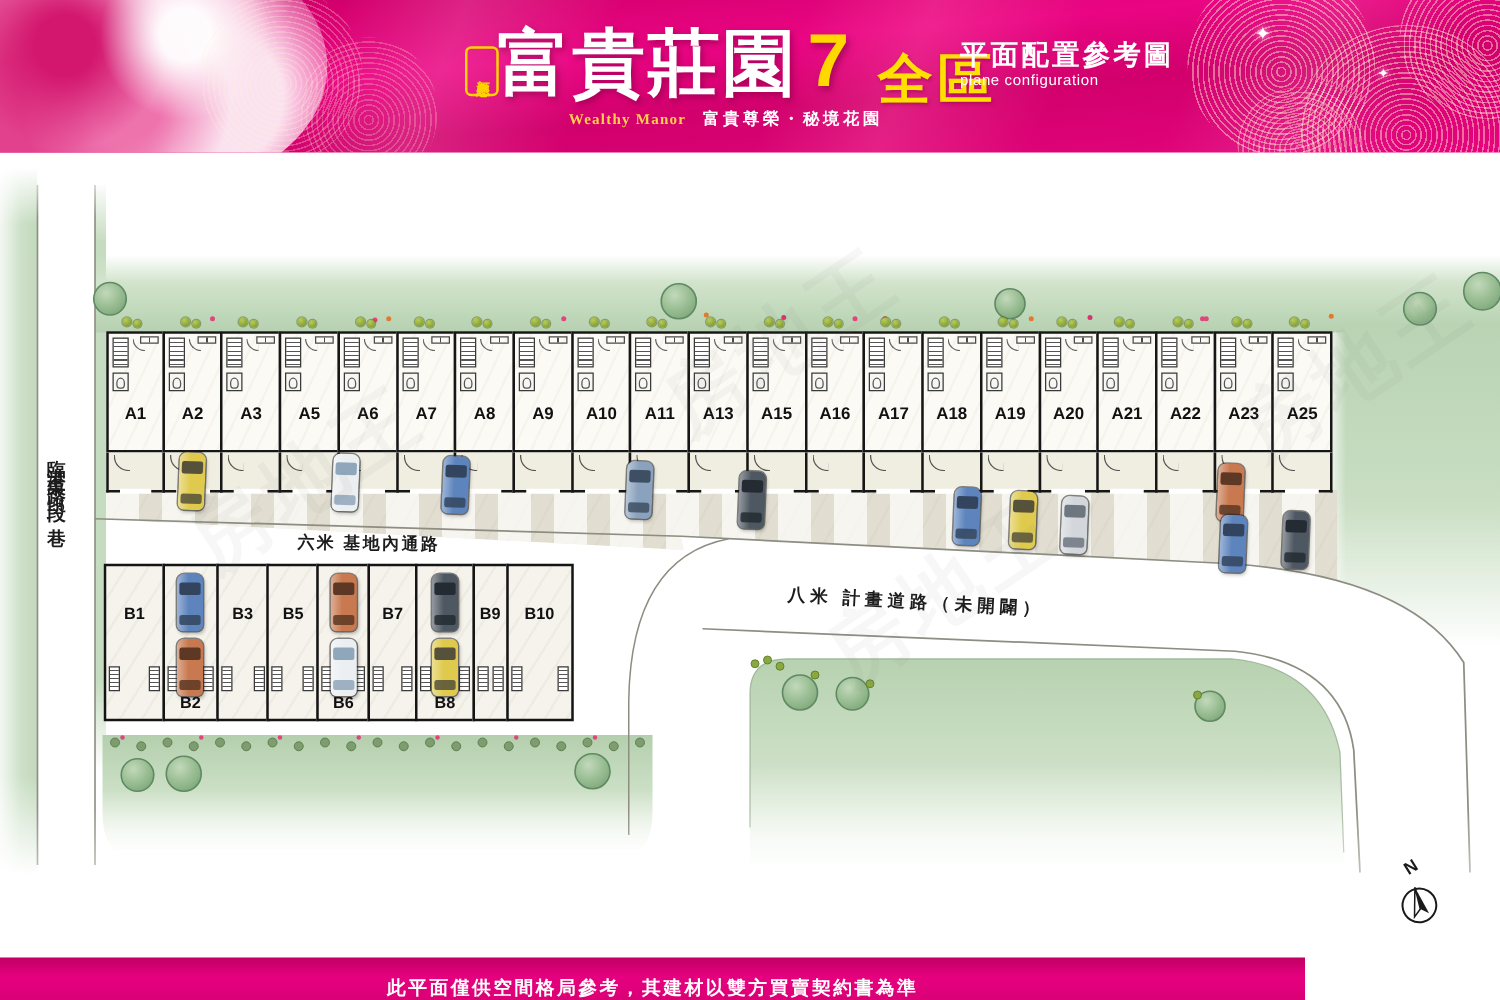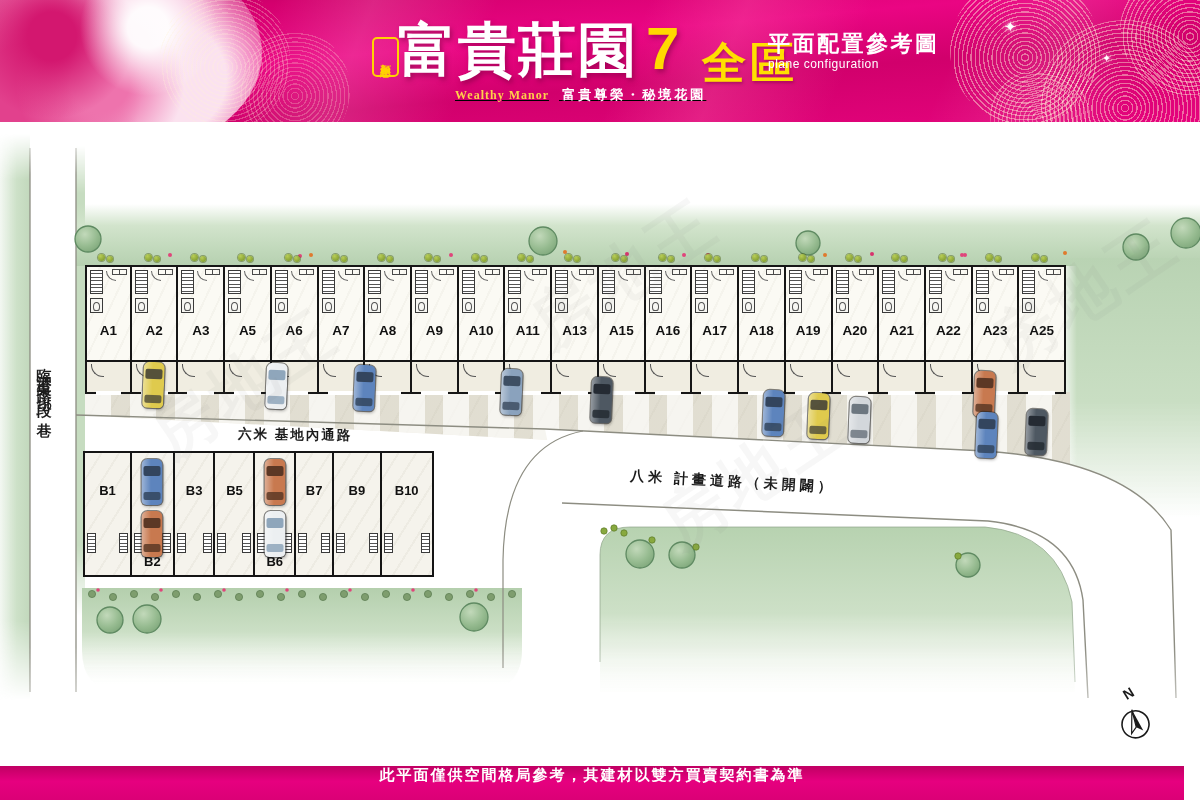--- a/index.html
+++ b/index.html
@@ -30,34 +30,34 @@
                rgba(255,241,214,.6) 3px 4.2px);}
   .sparkle{position:absolute;color:#fff;font-size:15px;text-shadow:0 0 6px #fff;}
   .seal{position:absolute;left:372px;top:37px;width:27px;height:40px;border:2px solid #ffd400;
     border-radius:5px;color:#ffd400;font-weight:bold;font-size:11px;line-height:12px;
     display:flex;align-items:center;justify-content:center;writing-mode:vertical-rl;
     text-orientation:upright;letter-spacing:2px;}
   .title-main{position:absolute;left:398px;top:12px;color:#fff;font-size:58px;font-weight:bold;
     letter-spacing:2px;text-shadow:2px 3px 5px rgba(110,0,55,.5);white-space:nowrap;}
   .title-num{position:absolute;left:646px;top:14px;color:#ffd800;font-size:60px;font-weight:bold;
     text-shadow:2px 3px 5px rgba(110,0,55,.5);}
-  .title-sub{position:absolute;left:455px;top:86px;white-space:nowrap;font-size:12px;text-decoration:underline;}
+  .title-sub{position:absolute;left:455px;top:86px;white-space:nowrap;font-size:12px;}
   .title-sub .en{color:#ffd04a;font-weight:bold;font-family:"Liberation Serif","DejaVu Serif",serif;
     letter-spacing:1px;margin-right:10px;}
   .title-sub .zh{color:#fff;font-weight:bold;font-size:13px;letter-spacing:3px;}
   .zone{position:absolute;left:702px;top:34px;color:#ffe000;font-size:44px;font-weight:bold;
     letter-spacing:4px;text-shadow:1px 2px 3px rgba(110,0,55,.4);}
   .cfg{position:absolute;left:768px;top:33px;color:#fff;line-height:21px;white-space:nowrap;}
   .cfg .zh{font-size:22px;font-weight:bold;letter-spacing:2.5px;}
   .cfg .en{font-size:12px;letter-spacing:.5px;}
 
   
-  .footer{position:absolute;left:0;top:766px;width:1184px;height:34px;
+  .footer{position:absolute;left:0;top:766px;width:1044px;height:34px;
     background:linear-gradient(180deg,#c00063 0%,#e6007f 45%,#db0076 100%);
-    display:flex;align-items:flex-start;justify-content:center;}
+    display:flex;align-items:flex-end;justify-content:center;}
   .footer span{color:#fff;font-size:15px;font-weight:bold;letter-spacing:2px;}
 
   
   .greenL{position:absolute;left:0;top:134px;width:30px;height:566px;
     background:linear-gradient(90deg,rgba(208,226,203,.25),#cde1c8 55%,#c2d8bc);
     -webkit-mask-image:linear-gradient(180deg,transparent,#000 8%,#000 86%,transparent);
     mask-image:linear-gradient(180deg,transparent,#000 8%,#000 86%,transparent);}
   .greenR{position:absolute;left:76px;top:146px;width:9px;height:470px;
     background:#c6dcc0;
     -webkit-mask-image:linear-gradient(180deg,transparent,#000 10%,#000 85%,transparent);
@@ -588,21 +588,28 @@
         <div class="bstair L"></div>
         <div class="bstair R"></div>
         <div class="car inb" style="--glass: #5c3825; background-color: rgb(200, 121, 79); top: 6px;"></div>
         <div class="car inb" style="--glass: #8fa6bb; background-color: rgb(236, 239, 241); top: 58px;"></div>
       </div>
       <div class="bcell" style="width: 40px;">
         <div class="blbl top">B7</div>
         <div class="bstair L"></div>
         <div class="bstair R"></div>
       </div>
-      <div class="bcell" style="width: 50px;">
+      <div class="bcell" style="width: 48px;">
+        <div class="blbl bottom">B8</div>
+        <div class="bstair L"></div>
+        <div class="bstair R"></div>
+        <div class="car inb" style="--glass: #252b33; background-color: rgb(78, 88, 98); top: 6px;"></div>
+        <div class="car inb" style="--glass: #55513a; background-color: rgb(223, 202, 77); top: 58px;"></div>
+      </div>
+      <div class="bcell" style="width: 29px;">
         <div class="blbl top">B9</div>
         <div class="bstair L"></div>
         <div class="bstair R"></div>
       </div>
       <div class="bcell" style="width: 54px;">
         <div class="blbl top">B10</div>
         <div class="bstair L"></div>
         <div class="bstair R"></div>
       </div>
     </div>

